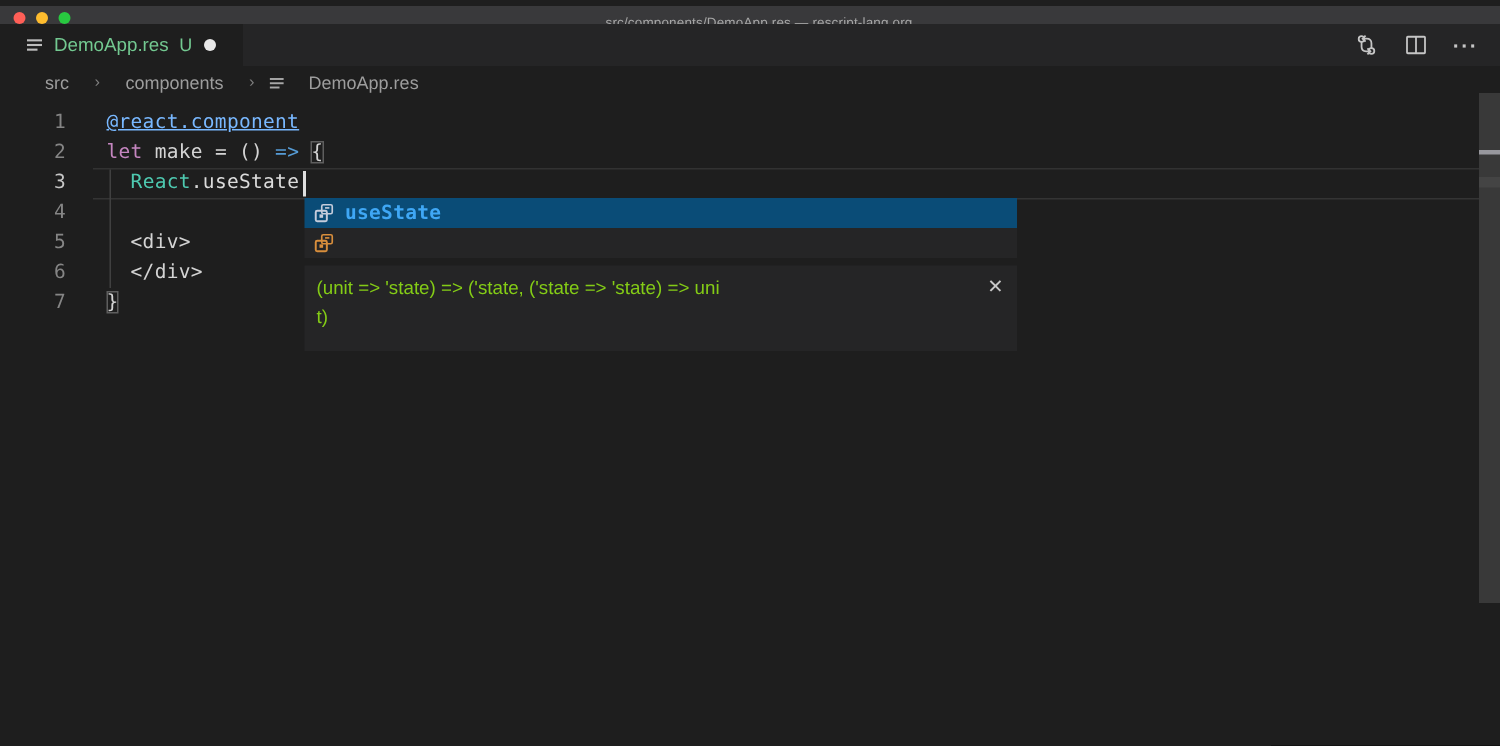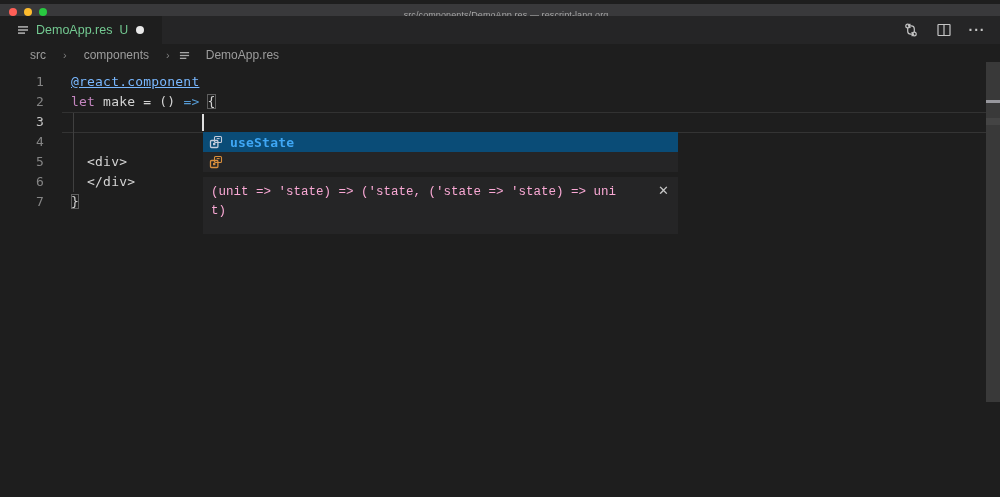--- a/index.html
+++ b/index.html
@@ -48,22 +48,22 @@
   
   .suggest { position:absolute; left:203px; top:132px; width:475px; }
   .suggest-row { height:20px; display:flex; align-items:center; background:#252526; cursor:pointer; }
   .suggest-row.selected { background:#0A4C77; }
   .srow-icon { width:16px; height:16px; margin:0 6px 0 5px; flex:none; }
   .slabel { font-family:"DejaVu Sans Mono","Liberation Mono",monospace; font-size:13px; letter-spacing:.2px; color:#D4D4D4; white-space:pre; }
   .slabel .hl { color:#3FA7F5; font-weight:bold; }
 
   .suggest-detail { position:absolute; left:203px; top:177px; width:475px; height:57px; background:#252526;
                     padding:6px 26px 6px 8px; }
-  .detail-line { font-family:Liberation Mono, monospace; font-size:12.5px; line-height:19px;
-                 color:#f9a8d4; white-space:pre; }
+  .detail-line { font-family:Liberation Sans, sans-serif; font-size:12.5px; line-height:19px;
+                 color:#84cc16; white-space:pre; }
   .detail-close { position:absolute; right:9px; top:7px; color:#C8C8C8; font-size:13px; line-height:13px; cursor:pointer; }
 
   
   .scroll-slider { position:absolute; right:0; top:62px; width:14px; height:340px; background:rgba(121,121,121,0.30); }
   .ruler-line-mark { position:absolute; right:0; top:118px; width:14px; height:7px; background:rgba(255,255,255,0.07); }
   .ruler-cursor-mark { position:absolute; right:0; top:100px; width:14px; height:3px; background:#97979D; }
 
   svg { display:block; }
 </style>
 </head>
@@ -134,21 +134,21 @@
       </span>
       <span class="crumb">DemoApp.res</span>
     </div>
 
   <div class="line-highlight"></div>
   <div class="indent-guide"></div>
 
   <div id="code">
       <div class="code-line" style="top: 72px;"><span class="line-num">1</span><span class="line-content"><span class="tok" style="color: rgb(121, 184, 255); text-decoration: underline;">@react.component</span></span></div>
       <div class="code-line" style="top: 92px;"><span class="line-num">2</span><span class="line-content"><span class="tok" style="color: rgb(197, 134, 192);">let</span><span class="tok" style="color: rgb(212, 212, 212);"> make = () </span><span class="tok" style="color: rgb(86, 156, 214);">=&gt;</span><span class="tok" style="color: rgb(212, 212, 212);"> </span><span class="tok bracket" style="color: rgb(212, 212, 212);">{</span></span></div>
-      <div class="code-line" style="top: 112px;"><span class="line-num active">3</span></div>
+      <div class="code-line" style="top: 112px;"><span class="line-num active">3</span><span class="line-content"><span class="tok" style="color: rgb(212, 212, 212);">  </span><span class="tok" style="color: rgb(78, 201, 176);">React</span><span class="tok" style="color: rgb(212, 212, 212);">.</span><span class="tok" style="color: rgb(220, 220, 220);">useState</span></span></div>
       <div class="code-line" style="top: 132px;"><span class="line-num">4</span><span class="line-content"></span></div>
       <div class="code-line" style="top: 152px;"><span class="line-num">5</span><span class="line-content"><span class="tok" style="color: rgb(212, 212, 212);">  &lt;div&gt;</span></span></div>
       <div class="code-line" style="top: 172px;"><span class="line-num">6</span><span class="line-content"><span class="tok" style="color: rgb(212, 212, 212);">  &lt;/div&gt;</span></span></div>
       <div class="code-line" style="top: 192px;"><span class="line-num">7</span><span class="line-content"><span class="tok bracket" style="color: rgb(212, 212, 212);">}</span></span></div>
     </div>
 
   <div class="cursor-caret"></div>
 
   <div class="suggest" id="suggest">
       <div class="suggest-row selected">

